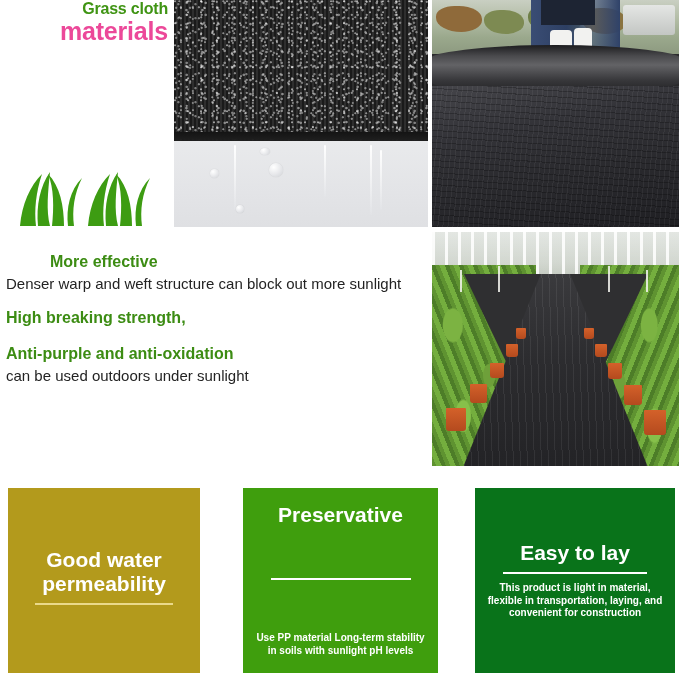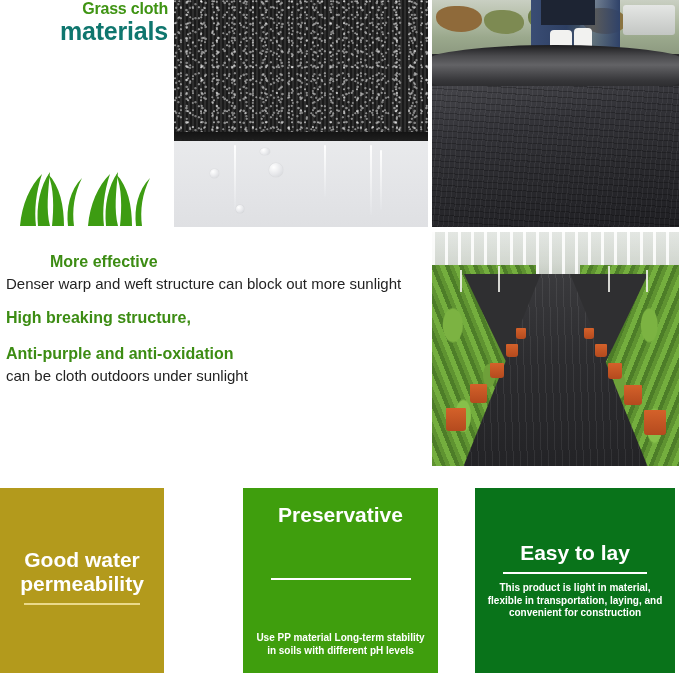--- a/index.html
+++ b/index.html
@@ -290,32 +290,32 @@
     width: 80%;
     height: 2px;
     margin: 7px 0 8px 0;
   }
   .panel-body {
     font-size: 10px;
     font-weight: bold;
     color: #ffffff;
     line-height: 1.26;
   }
-  .panel-1 { left: 0;   width: 164px; }
+  .panel-1 { left: 8px;   width: 192px; }
   .panel-2 { left: 243px; width: 195px; }
   .panel-3 { left: 475px; width: 200px; }
 </style>
 </head>
 <body>
 
 <div class="hero">
 
   <div class="hero-title-block">
     <div class="title-line1" style="color: rgb(63, 148, 19);">Grass cloth</div>
-    <div class="title-line3" style="color: #0f766e;">materials</div>
+    <div class="title-line3" style="color: #ec4899;">materials</div>
   </div>
 
   <div class="grass-icons">
     <svg width="150" height="70" viewBox="0 0 150 70" xmlns="http://www.w3.org/2000/svg">
       <g fill="#3d9c12">
         <path d="M8 66 C10 44 18 26 30 14 C24 32 22 50 24 66 Z"></path>
         <path d="M26 66 C24 46 28 26 38 12 C36 32 34 50 38 66 Z"></path>
         <path d="M40 66 C42 48 42 28 36 14 C48 26 52 46 52 66 Z"></path>
         <path d="M56 66 C54 48 58 30 70 18 C62 34 60 50 62 66 Z"></path>
       </g>
@@ -379,39 +379,39 @@
     <div class="gh-pot" style="left:212px; top:178px; width:22px; height:25px;"></div>
   </div>
 </div>
 
 <div class="features">
   <div class="feature-block">
     <div class="feature-head" style="color: rgb(60, 140, 19); margin-left: 44px;">More effective</div>
     <div class="feature-body">Denser warp and weft structure can block out more sunlight</div>
   </div>
   <div class="feature-block">
-    <div class="feature-head" style="color: rgb(60, 140, 19);">High breaking structure,</div>
+    <div class="feature-head" style="color: rgb(60, 140, 19);">High breaking strength,</div>
   </div>
   <div class="feature-block">
     <div class="feature-head" style="color: rgb(60, 140, 19);">Anti-purple and anti-oxidation</div>
-    <div class="feature-body">can be cloth outdoors under sunlight</div>
+    <div class="feature-body">can be used outdoors under sunlight</div>
   </div>
 </div>
 
 <div class="panels">
 
   <div class="panel panel-1" style="background: rgb(179, 154, 28);">
     <div class="panel-title">Good water permeability</div>
     <div class="panel-rule" style="background: rgb(234, 217, 138);"></div>
   </div>
 
   <div class="panel panel-2" style="background: rgb(63, 158, 13); gap: 44px;">
     <div class="panel-title">Preservative</div>
     <div class="panel-rule" style="background: rgb(255, 255, 255);"></div>
-    <div class="panel-body">Use PP material Long-term stability in soils with different pH levels</div>
+    <div class="panel-body">Use PP material Long-term stability in soils with sunlight pH levels</div>
   </div>
 
   <div class="panel panel-3" style="background: rgb(9, 115, 26);">
     <div class="panel-title">Easy to lay</div>
     <div class="panel-rule" style="background: rgb(255, 255, 255);"></div>
     <div class="panel-body">This product is light in material, flexible in transportation, laying, and convenient for construction</div>
   </div>
 </div>
 
 </body></html>

